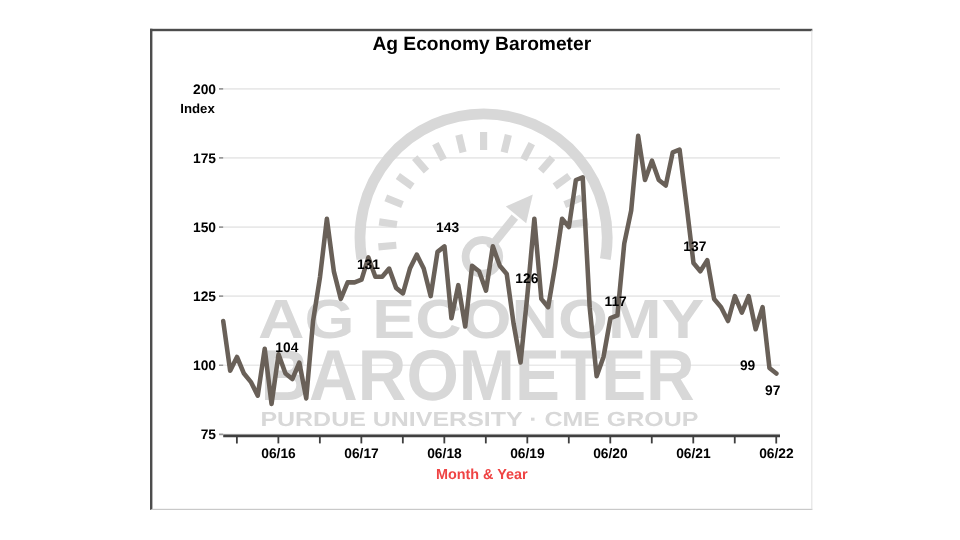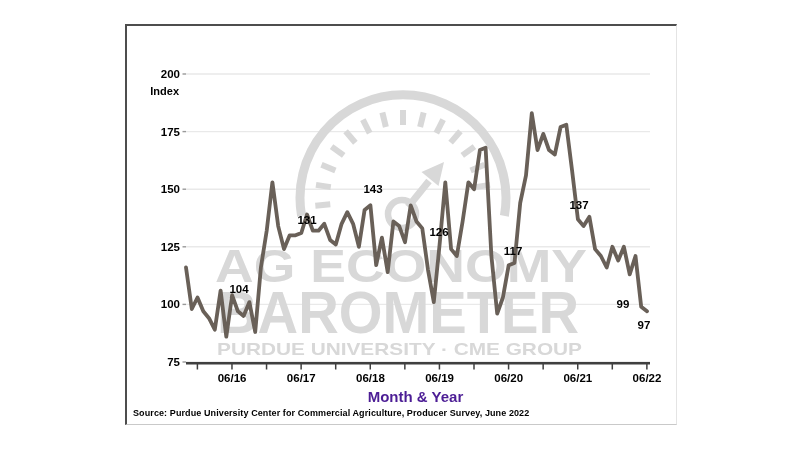--- a/index.html
+++ b/index.html
@@ -16,32 +16,33 @@
   .chart-title{
     position:absolute;top:3px;left:0;width:100%;text-align:center;
     font-size:16px;font-weight:bold;color:#000;
   }
   .y-axis-title{
     position:absolute;top:13px;left:0;width:52px;text-align:right;
     font-size:11px;font-weight:bold;color:#000;margin-top:46px;
   }
   .x-axis-title{
     position:absolute;top:362px;left:0;width:100%;text-align:center;
-    font-size:15px;font-weight:bold;color:#4c1d95;margin-left:14px;
+    font-size:12px;font-weight:bold;color:#ef4444;
   }
   .source-note{
     position:absolute;top:382px;left:6px;
     font-size:9px;font-weight:bold;color:#000;letter-spacing:0.1px;white-space:nowrap;
   }
   svg{position:absolute;left:0;top:0;}
 </style>
 </head>
 <body>
 
 <div class="chart-panel">
+  <div class="chart-title">Ag Economy Barometer</div>
   <div class="y-axis-title">Index</div>
   <svg id="plot" width="552" height="401" viewBox="0 0 552 401">
       <g>
         <line x1="59" y1="48" x2="523" y2="48" stroke="#e9e9e9" stroke-width="1.4"></line>
         <line x1="59" y1="105.6" x2="523" y2="105.6" stroke="#e9e9e9" stroke-width="1.4"></line>
         <line x1="59" y1="163.2" x2="523" y2="163.2" stroke="#e9e9e9" stroke-width="1.4"></line>
         <line x1="59" y1="220.8" x2="523" y2="220.8" stroke="#e9e9e9" stroke-width="1.4"></line>
         <line x1="59" y1="278.4" x2="523" y2="278.4" stroke="#e9e9e9" stroke-width="1.4"></line>
         <line x1="59" y1="336" x2="523" y2="336" stroke="#e9e9e9" stroke-width="1.4"></line>
       </g>
@@ -114,14 +115,13 @@
         <text x="105.1" y="356" text-anchor="middle" fill="#000000" style="font-family:'Liberation Sans',sans-serif;font-weight:bold;font-size:11.5px;">06/16</text>
         <text x="174.25" y="356" text-anchor="middle" fill="#000000" style="font-family:'Liberation Sans',sans-serif;font-weight:bold;font-size:11.5px;">06/17</text>
         <text x="243.4" y="356" text-anchor="middle" fill="#000000" style="font-family:'Liberation Sans',sans-serif;font-weight:bold;font-size:11.5px;">06/18</text>
         <text x="312.55" y="356" text-anchor="middle" fill="#000000" style="font-family:'Liberation Sans',sans-serif;font-weight:bold;font-size:11.5px;">06/19</text>
         <text x="381.7" y="356" text-anchor="middle" fill="#000000" style="font-family:'Liberation Sans',sans-serif;font-weight:bold;font-size:11.5px;">06/20</text>
         <text x="450.85" y="356" text-anchor="middle" fill="#000000" style="font-family:'Liberation Sans',sans-serif;font-weight:bold;font-size:11.5px;">06/21</text>
         <text x="520" y="356" text-anchor="middle" fill="#000000" style="font-family:'Liberation Sans',sans-serif;font-weight:bold;font-size:11.5px;">06/22</text>
       </g>
     </svg>
   <div class="x-axis-title">Month &amp; Year</div>
-  <div class="source-note">Source: Purdue University Center for Commercial Agriculture, Producer Survey, June 2022</div>
 </div>
 
 </body></html>

